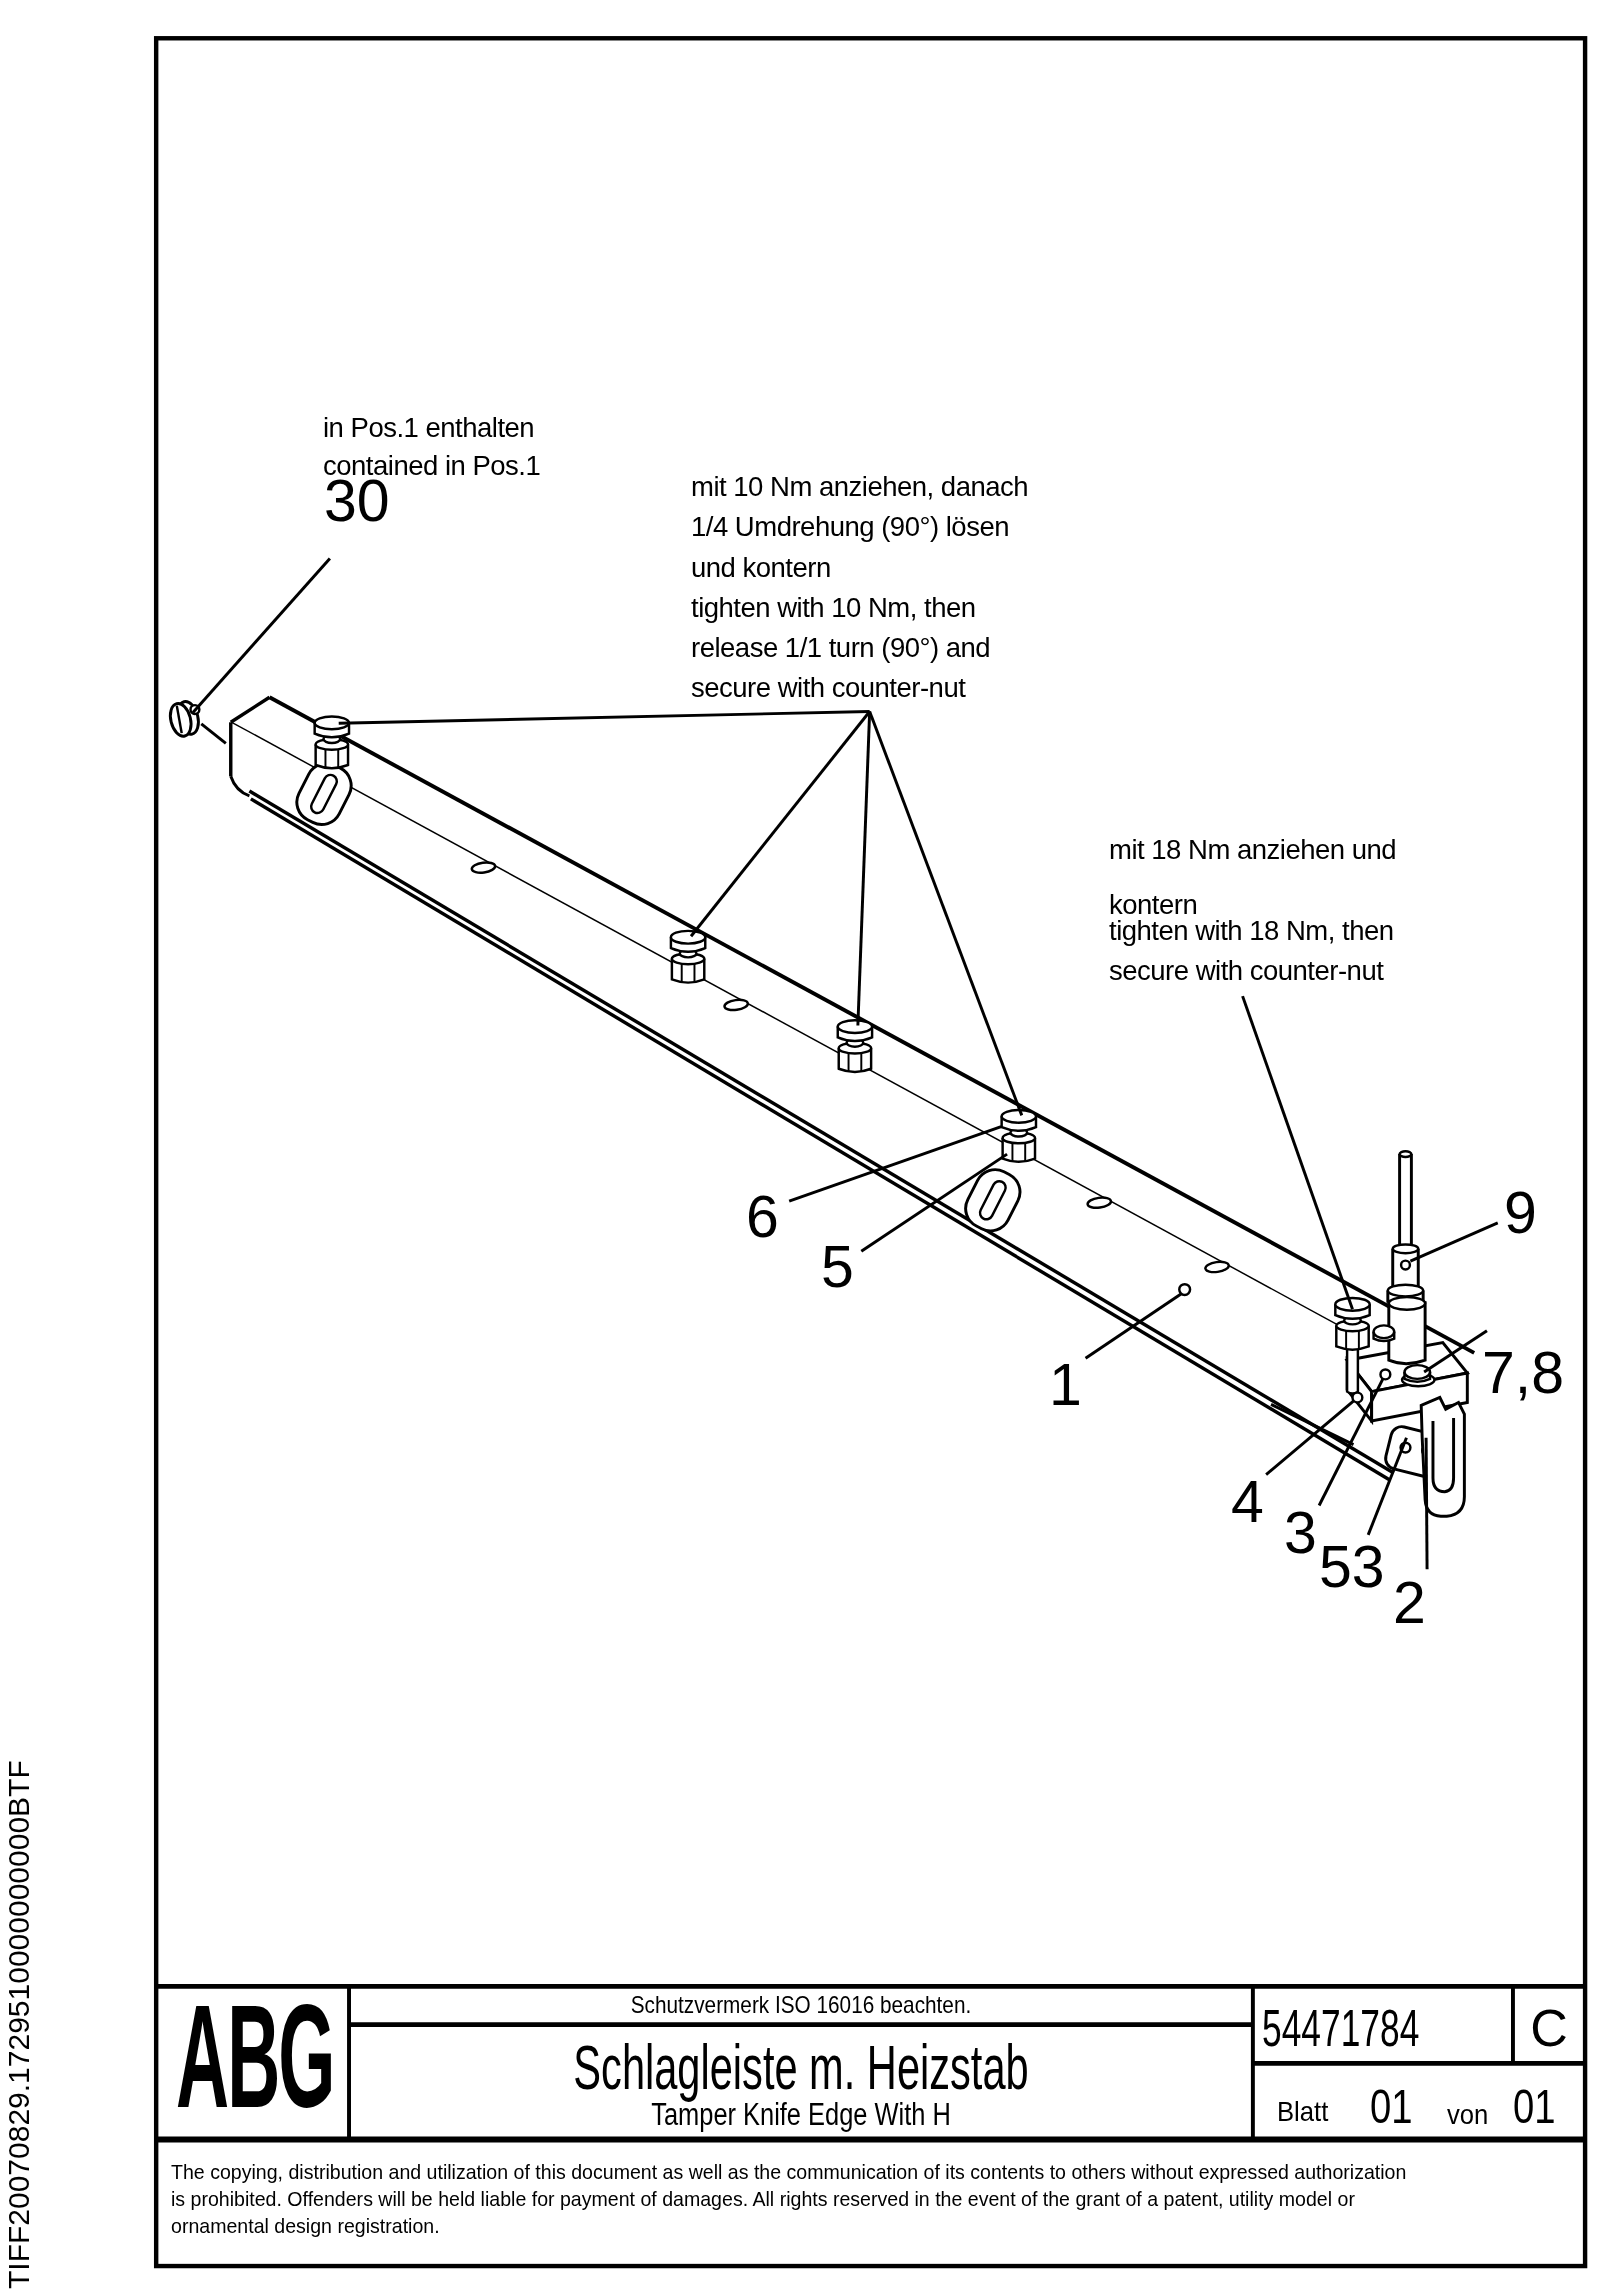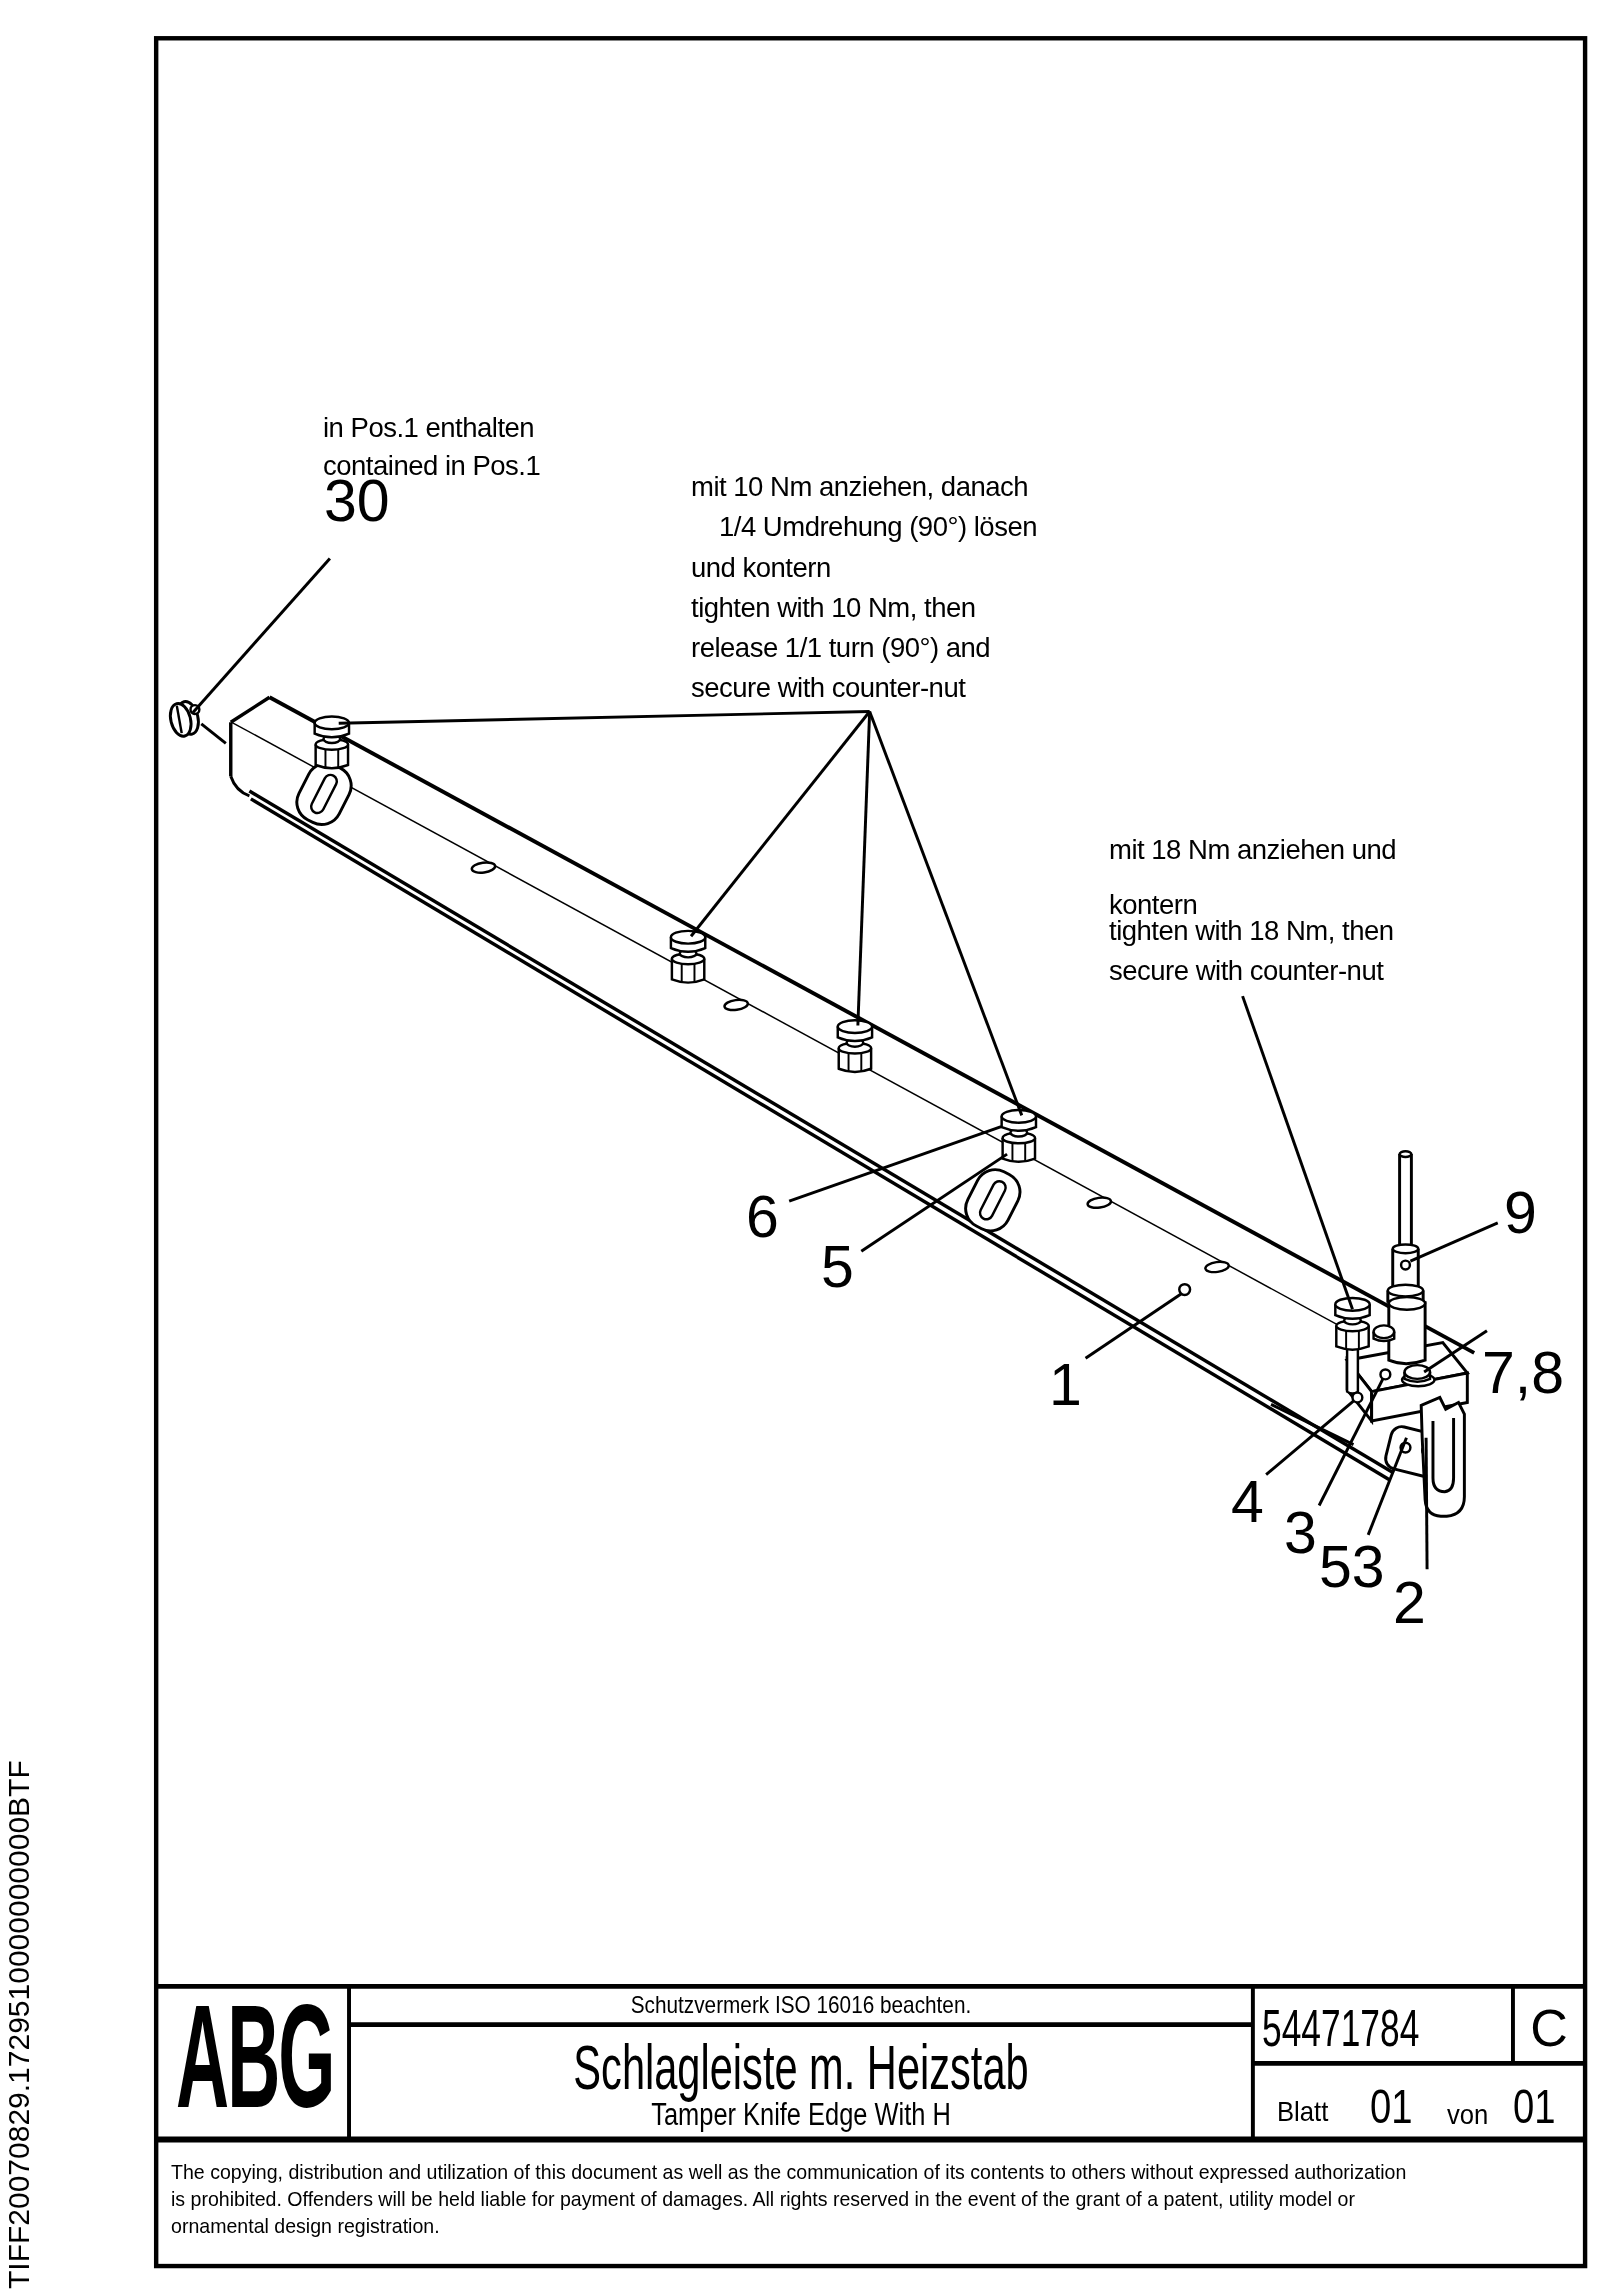--- a/index.html
+++ b/index.html
@@ -156,21 +156,21 @@
     <line x1="3083" y1="4048" x2="3083" y2="4205" stroke-width="8"></line>
     <line x1="2553" y1="4205" x2="3230" y2="4205" stroke-width="10"></line>
     <line x1="318" y1="4360" x2="3230" y2="4360" stroke-width="12"></line>
   </g>
 </svg>
 
 <div class="t note" style="left:323px;top:409px;line-height:37px;">in Pos.1 enthalten</div>
 <div class="t note" style="left:323px;top:446px;">contained in Pos.1</div>
 
 <div class="t note" style="left:691px;top:467px;text-align:right;">mit 10 Nm anziehen, danach</div>
-<div class="t note" style="left:719px;top:507px;">1/4 Umdrehung (90°) lösen</div>
+<div class="t note" style="left:691px;top:507px;">1/4 Umdrehung (90°) lösen</div>
 <div class="t note" style="left:691px;top:548px;">und kontern</div>
 <div class="t note" style="left:691px;top:588px;">tighten with 10 Nm, then</div>
 <div class="t note" style="left:691px;top:628px;">release 1/1 turn (90°) and</div>
 <div class="t note" style="left:691px;top:668px;">secure with counter-nut</div>
 
 <div class="t note" style="left:1109px;top:830px;">mit 18 Nm anziehen und</div>
 <div class="t note" style="left:1109px;top:871px;margin-top:14px;">kontern</div>
 <div class="t note" style="left:1109px;top:911px;">tighten with 18 Nm, then</div>
 <div class="t note" style="left:1109px;top:951px;">secure with counter-nut</div>
 

